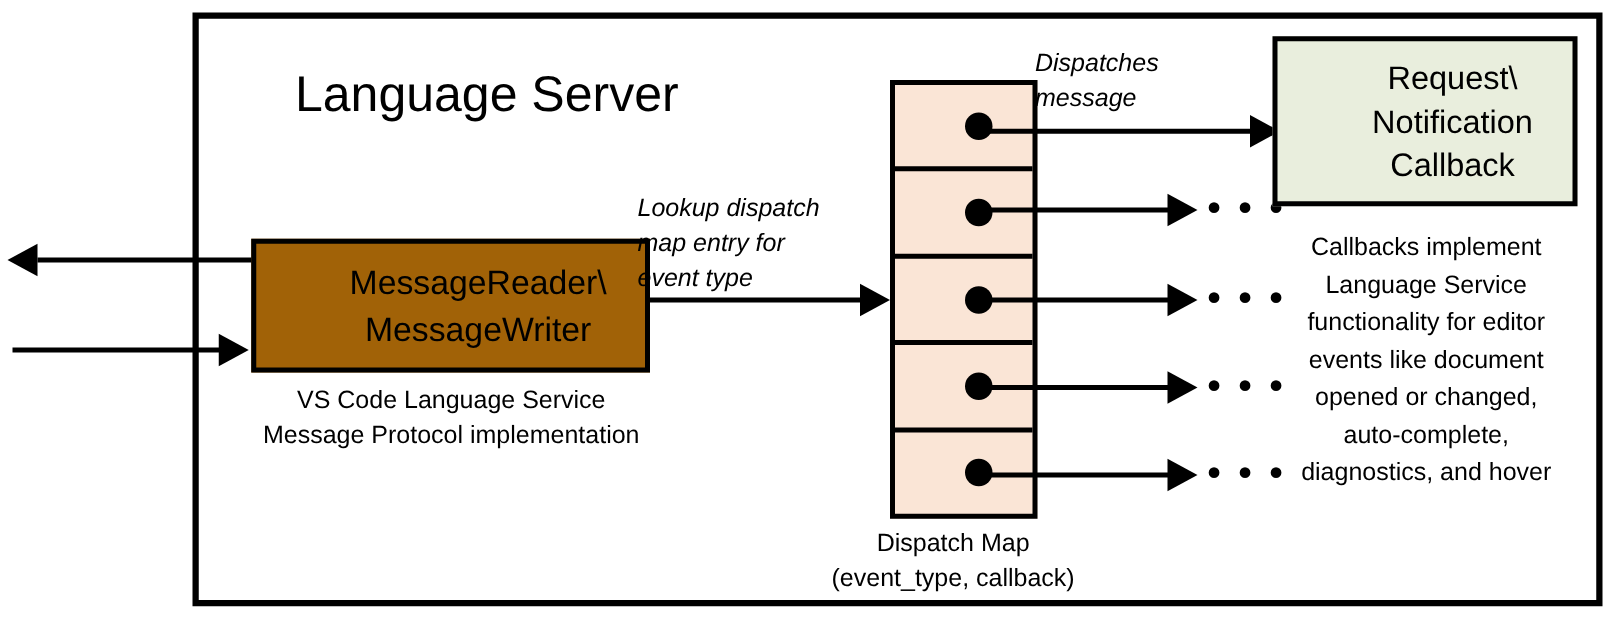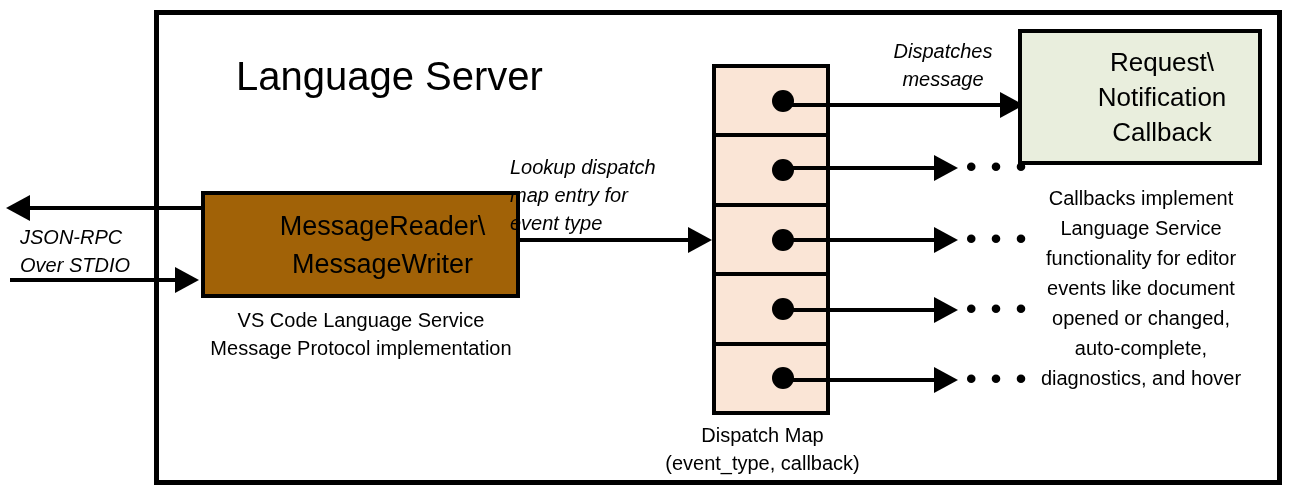--- a/index.html
+++ b/index.html
@@ -121,22 +121,21 @@
   }
   .label-lookup {
     left: 510px;
     top: 153px;
     width: 200px;
   }
   .label-dispatches {
     left: 828px;
     top: 37px;
     width: 150px;
-    text-align: center;
-    margin-left: 40px;
+    text-align: left;
   }
 
   
   .dispatch-map {
     position: absolute;
     left: 712px;
     top: 64px;
     width: 118px;
     height: 351px;
     border: 4px solid #000000;
@@ -203,22 +202,20 @@
   <div class="outer-box"></div>
 
   <div class="title">Language Server</div>
 
   <div class="hline" style="left:30px; top:206px; width:175px;"></div>
   <div class="arrow-left" style="left:6px; top:195px;"></div>
 
   <div class="hline" style="left:10px; top:278px; width:168px;"></div>
   <div class="arrow-right" style="left:175px; top:267px;"></div>
 
-  <div class="edge-label label-jsonrpc">JSON-RPC
-Over STDIO</div>
 
   <div class="node-box msg-box">
     <span class="node-text">MessageReader\
 MessageWriter</span>
   </div>
   <div class="caption caption-msg">VS Code Language Service
 Message Protocol implementation</div>
 
   <div class="hline" style="left:520px; top:238px; width:172px;"></div>
   <div class="arrow-right" style="left:688px; top:227px;"></div>

